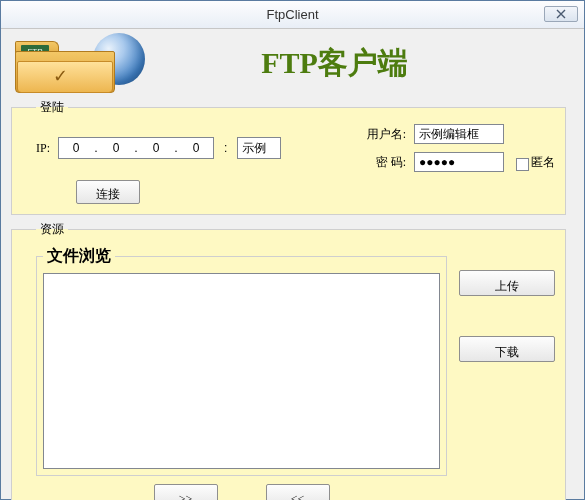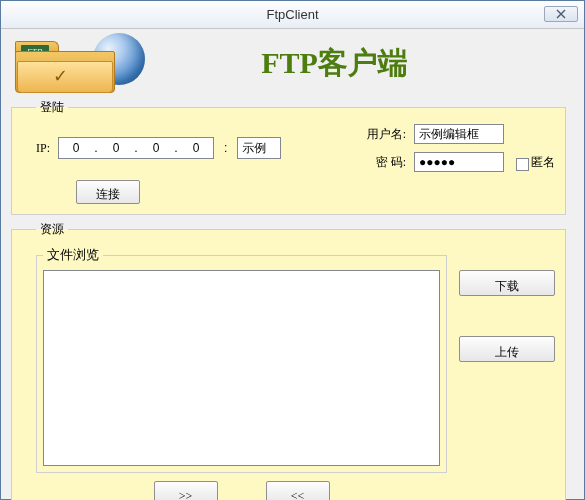--- a/index.html
+++ b/index.html
@@ -235,21 +235,21 @@
     gap: 12px;
   }
   .file-browse {
     flex: 1;
   }
   fieldset.inner {
     border: 1px solid #cfcfcf;
     margin: 0;
     padding: 6px;
   }
-  fieldset.inner > legend { font-size: 13px; padding: 0 4px; }
+  fieldset.inner > legend { font-size: 16px; padding: 0 4px; font-weight: bold; }
   .listbox {
     width: 100%;
     height: 196px;
     background: #fff;
     border: 1px solid #828790;
   }
   .nav-row {
     display: flex;
     justify-content: center;
     gap: 48px;
@@ -343,23 +343,23 @@
             <div class="btn">
                 <span>&gt;&gt;</span>
               </div>
             <div class="btn">
                 <span>&lt;&lt;</span>
               </div>
           </div>
         </div>
         <div class="side-btns">
           <div class="btn btn-wide">
+              <span>上传</span>
+            </div>
+          <div class="btn btn-wide">
               <span>下载</span>
             </div>
-          <div class="btn btn-wide">
-              <span>上传</span>
-            </div>
         </div>
       </div>
     </fieldset>
 
   </div>
 </div>
 
 </body></html>

